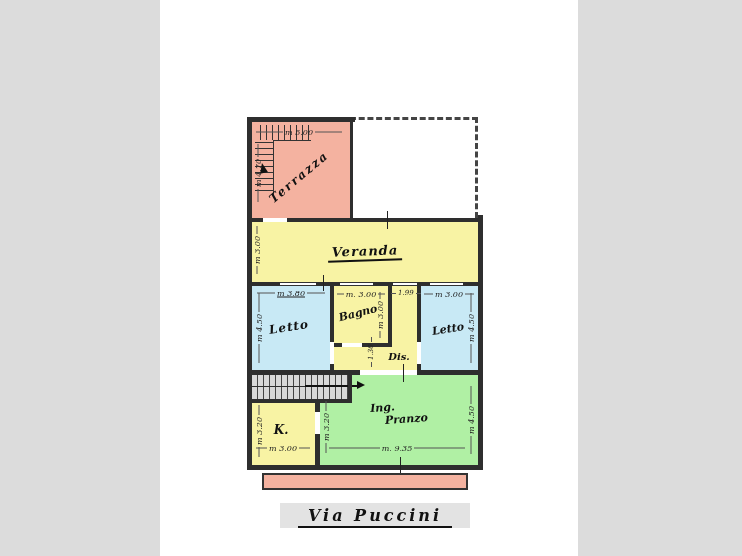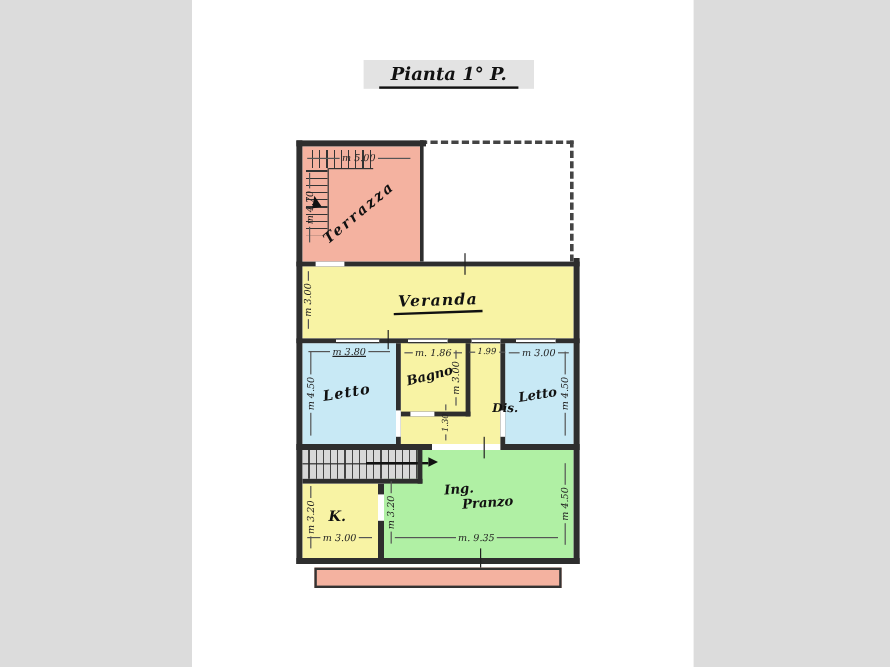--- a/index.html
+++ b/index.html
@@ -51,23 +51,20 @@
   .arrow-head{position:absolute;width:0;height:0;border-top:4px solid transparent;
           border-bottom:4px solid transparent;border-left:8px solid #111;}
 </style>
 </head>
 <body>
 
 <div id="stage">
 
   <div id="paper" class="abs"></div>
 
-  <div class="abs cap-box" style="left:303px;top:50px;width:142px;height:24px;">
-    <span class="cap-text" style="font-size:15px;">Pianta 1° P.</span>
-  </div>
 
   <div id="plan" class="abs">
 
     <div class="room" style="left:5px;top:5px;width:98px;height:96px;background:#f4b2a0;"></div>
     <div class="void" style="left:103px;top:0;width:128px;height:101px;"></div>
     <div class="room" style="left:5px;top:105px;width:226px;height:60px;background:#f8f3a4;"></div>
     <div class="room" style="left:5px;top:169px;width:78px;height:84px;background:#c8e9f5;"></div>
     <div class="room" style="left:87px;top:169px;width:83px;height:84px;background:#f8f3a4;"></div>
     <div class="room" style="left:87px;top:169px;width:54px;height:57px;background:#f8f3a4;"></div>
     <div class="room" style="left:174px;top:169px;width:57px;height:84px;background:#c8e9f5;"></div>
@@ -120,21 +117,21 @@
     <div class="abs" style="left:15px;top:356px;width:206px;height:17px;background:#f4b2a0;border:2px solid #333;box-sizing:border-box;"></div>
 
     <div class="dim" style="left:52px;top:15px;width:86px;">m 5.00</div>
     <div class="dim v" style="left:11px;top:56px;width:58px;">m 4.70</div>
 
     <div class="dim v" style="left:10px;top:133px;width:48px;">m 3.00</div>
 
     <div class="dim" style="left:44px;top:176px;width:68px;text-decoration:underline;">m 3.80</div>
     <div class="dim v" style="left:12px;top:211px;width:70px;">m 4.50</div>
 
-    <div class="dim" style="left:114px;top:177px;width:48px;">m. 1.86</div>
+    <div class="dim" style="left:114px;top:177px;width:48px;">m. 3.00</div>
     <div class="dim v" style="left:133px;top:198px;width:46px;">m 3.00</div>
 
     <div class="dim small" style="left:157px;top:176px;width:26px;">1.99</div>
 
     <div class="dim" style="left:202px;top:177px;width:50px;">m 3.00</div>
     <div class="dim v" style="left:224px;top:211px;width:70px;">m 4.50</div>
 
     <div class="dim v small" style="left:124px;top:238px;width:24px;">1.30</div>
 
     <div class="dim v" style="left:12px;top:314px;width:52px;">m 3.20</div>
@@ -144,22 +141,25 @@
     <div class="dim" style="left:150px;top:331px;width:136px;">m. 9.35</div>
     <div class="dim v" style="left:224px;top:303px;width:68px;">m 4.50</div>
 
     <div class="rlabel" style="left:52px;top:60px;font-size:12px;letter-spacing:2px;transform:translate(-50%,-50%) rotate(-40deg);">Terrazza</div>
     <div class="rlabel" style="left:118px;top:134px;font-size:13px;letter-spacing:1px;transform:translate(-50%,-50%) rotate(-2deg);">
       <span class="underl">Veranda</span>
     </div>
     <div class="rlabel" style="left:42px;top:210px;font-size:12px;letter-spacing:1px;transform:translate(-50%,-50%) rotate(-9deg);">Letto</div>
     <div class="rlabel" style="left:111px;top:196px;font-size:11px;transform:translate(-50%,-50%) rotate(-14deg);">Bagno</div>
     <div class="rlabel" style="left:201px;top:212px;font-size:11px;transform:translate(-50%,-50%) rotate(-9deg);">Letto</div>
-    <div class="rlabel" style="left:152px;top:224px;font-size:10px;margin-left:22px;">Dis.</div>
+    <div class="rlabel" style="left:152px;top:239px;font-size:10px;">Dis.</div>
     <div class="rlabel" style="left:34px;top:313px;font-size:12px;">K.</div>
     <div class="rlabel" style="left:152px;top:296px;font-size:11px;transform:translate(-50%,-50%) rotate(-4deg);text-align:left;">
       <div>Ing.</div>
       <div style="padding-left:14px;">Pranzo</div>
     </div>
   </div>
 
+  <div class="abs cap-box" style="left:280px;top:503px;width:190px;height:25px;">
+    <span class="cap-text" style="font-size:16px;letter-spacing:3px;">Via Puccini</span>
+  </div>
 
 </div>
 
 </body></html>

